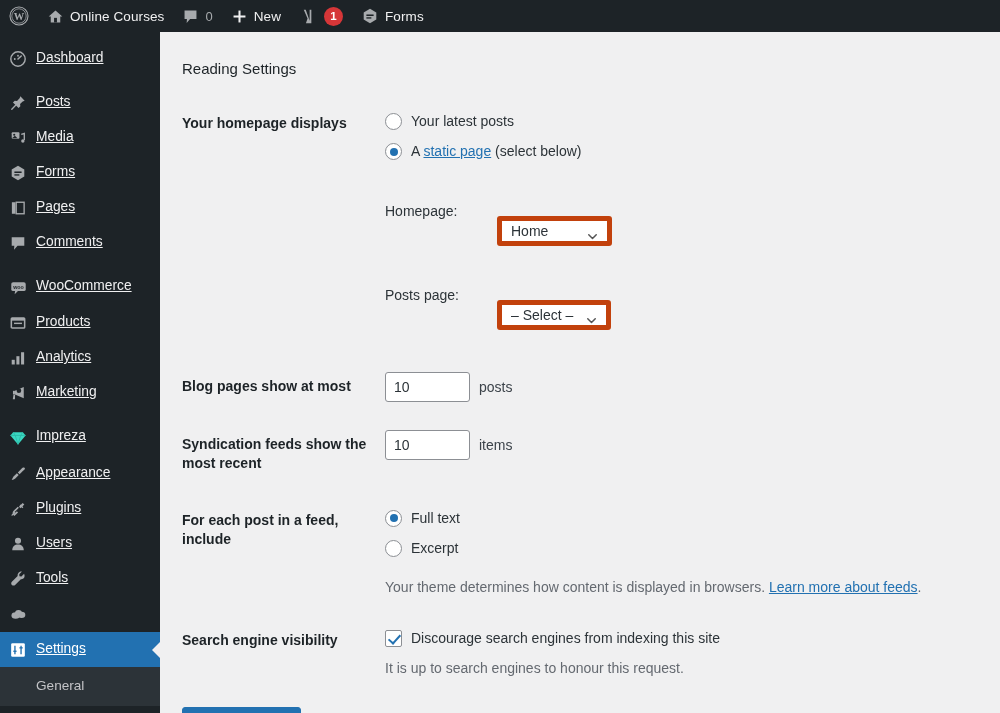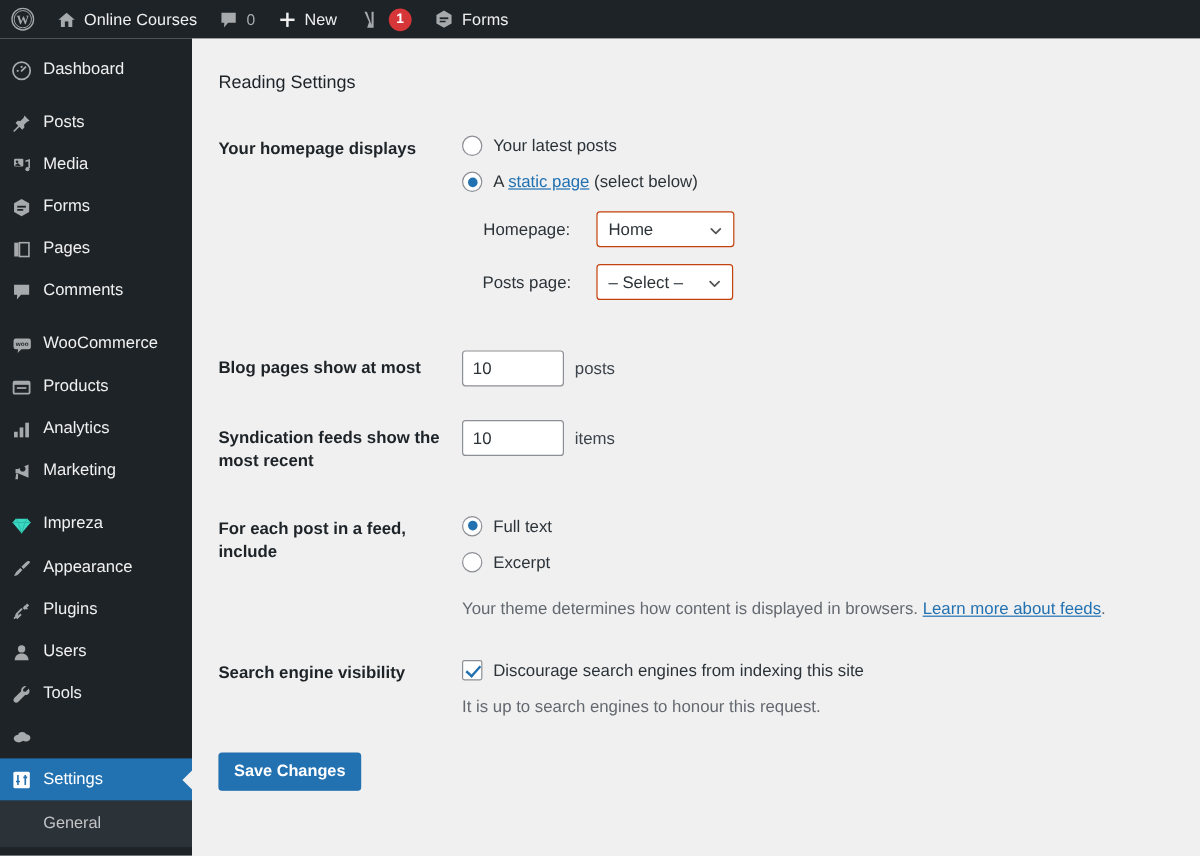--- a/index.html
+++ b/index.html
@@ -51,21 +51,21 @@
     color: #f0f0f1;
     font-size: 13.8px;
     line-height: 18px;
   }
   .menu-item .mi-icon {
     width: 36px; min-width: 36px;
     display: flex; align-items: flex-start; justify-content: center;
     padding-top: 1px;
     color: #a7aaad;
   }
-  .menu-item .mi-label { padding-right: 10px; color: #f0f0f1; }
+  .menu-item .mi-label { padding-right: 10px; color: #f0f0f1; text-decoration: underline; }
   .menu-item.current { background: #2271b1; }
   .menu-item.current .mi-icon { color: #fff; }
   .menu-item.current .mi-label { color: #fff; font-weight: 400; }
   .menu-item.current::after {
     content: ""; position: absolute; right: 0; top: 50%;
     margin-top: -8px;
     border-top: 8px solid transparent;
     border-bottom: 8px solid transparent;
     border-right: 8px solid #f0f0f1;
   }
@@ -137,32 +137,33 @@
     width: 5px; height: 10px;
     border: solid #2271b1;
     border-width: 0 2px 2px 0;
     transform: rotate(42deg);
   }
   a.wp-link { color: #2271b1; text-decoration: underline; }
 
   
   .sel-row { display: flex; align-items: center; gap: 0; margin-bottom: 14px; }
   .sel-row .sel-label {
-    width: 112px; text-align: center; padding-right: 4px;
+    width: 112px; text-align: left; padding-right: 4px;
     font-size: 14px; color: #2c3338;
   }
   .wp-select {
     position: relative;
     height: 30px;
-    border: 1px solid #c2410c; border-radius: 3px;
+    border: 5px solid #c2410c; border-radius: 3px;
     background: #fff;
     display: inline-flex; align-items: center;
     padding: 0 30px 0 9px;
     font-size: 14px; color: #2c3338;
     box-shadow: 0 0 0 transparent;
+    margin-top: 40px;
   }
   .wp-select .chev {
     position: absolute; right: 8px; top: 0; height: 30px;
     display: flex; align-items: center; color: #555;
   }
   .w-home { min-width: 115px; }
   .w-posts { min-width: 114px; }
 
   .num-row { display: flex; align-items: center; gap: 9px; }
   .wp-number {

